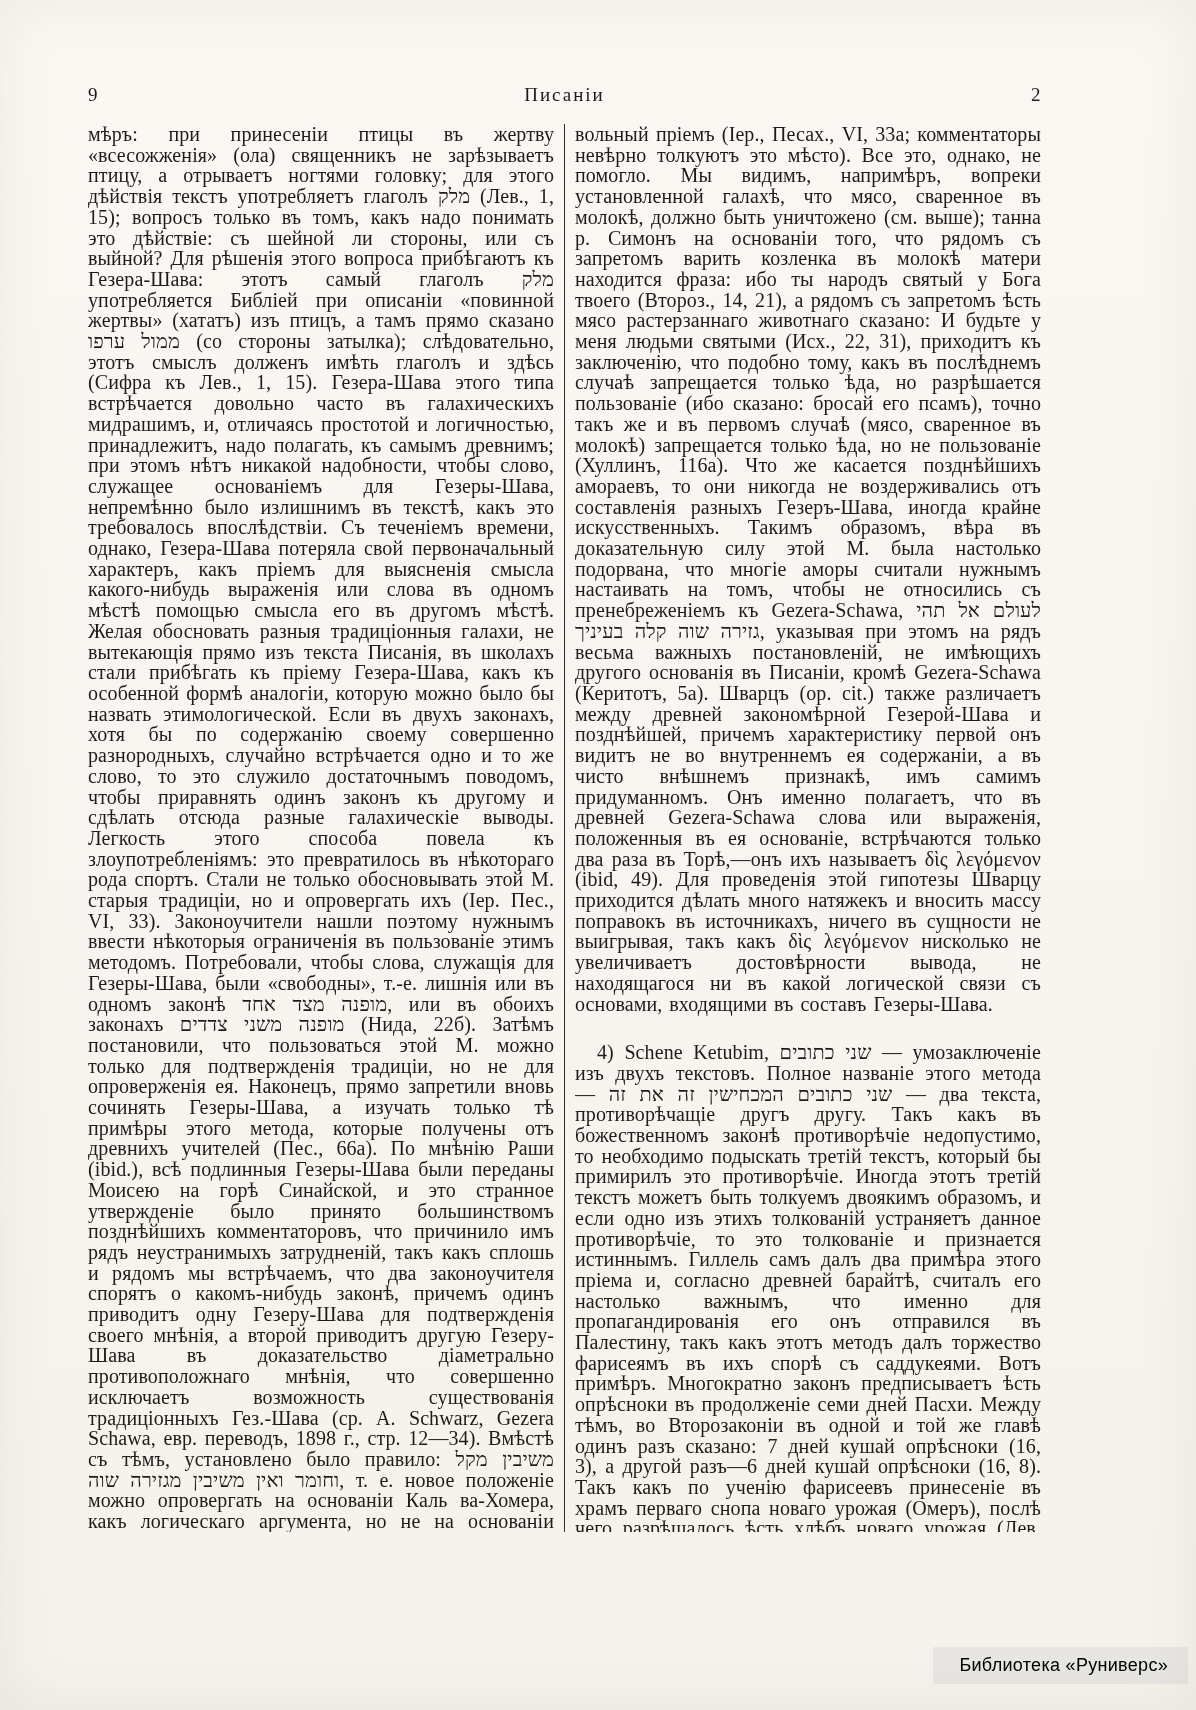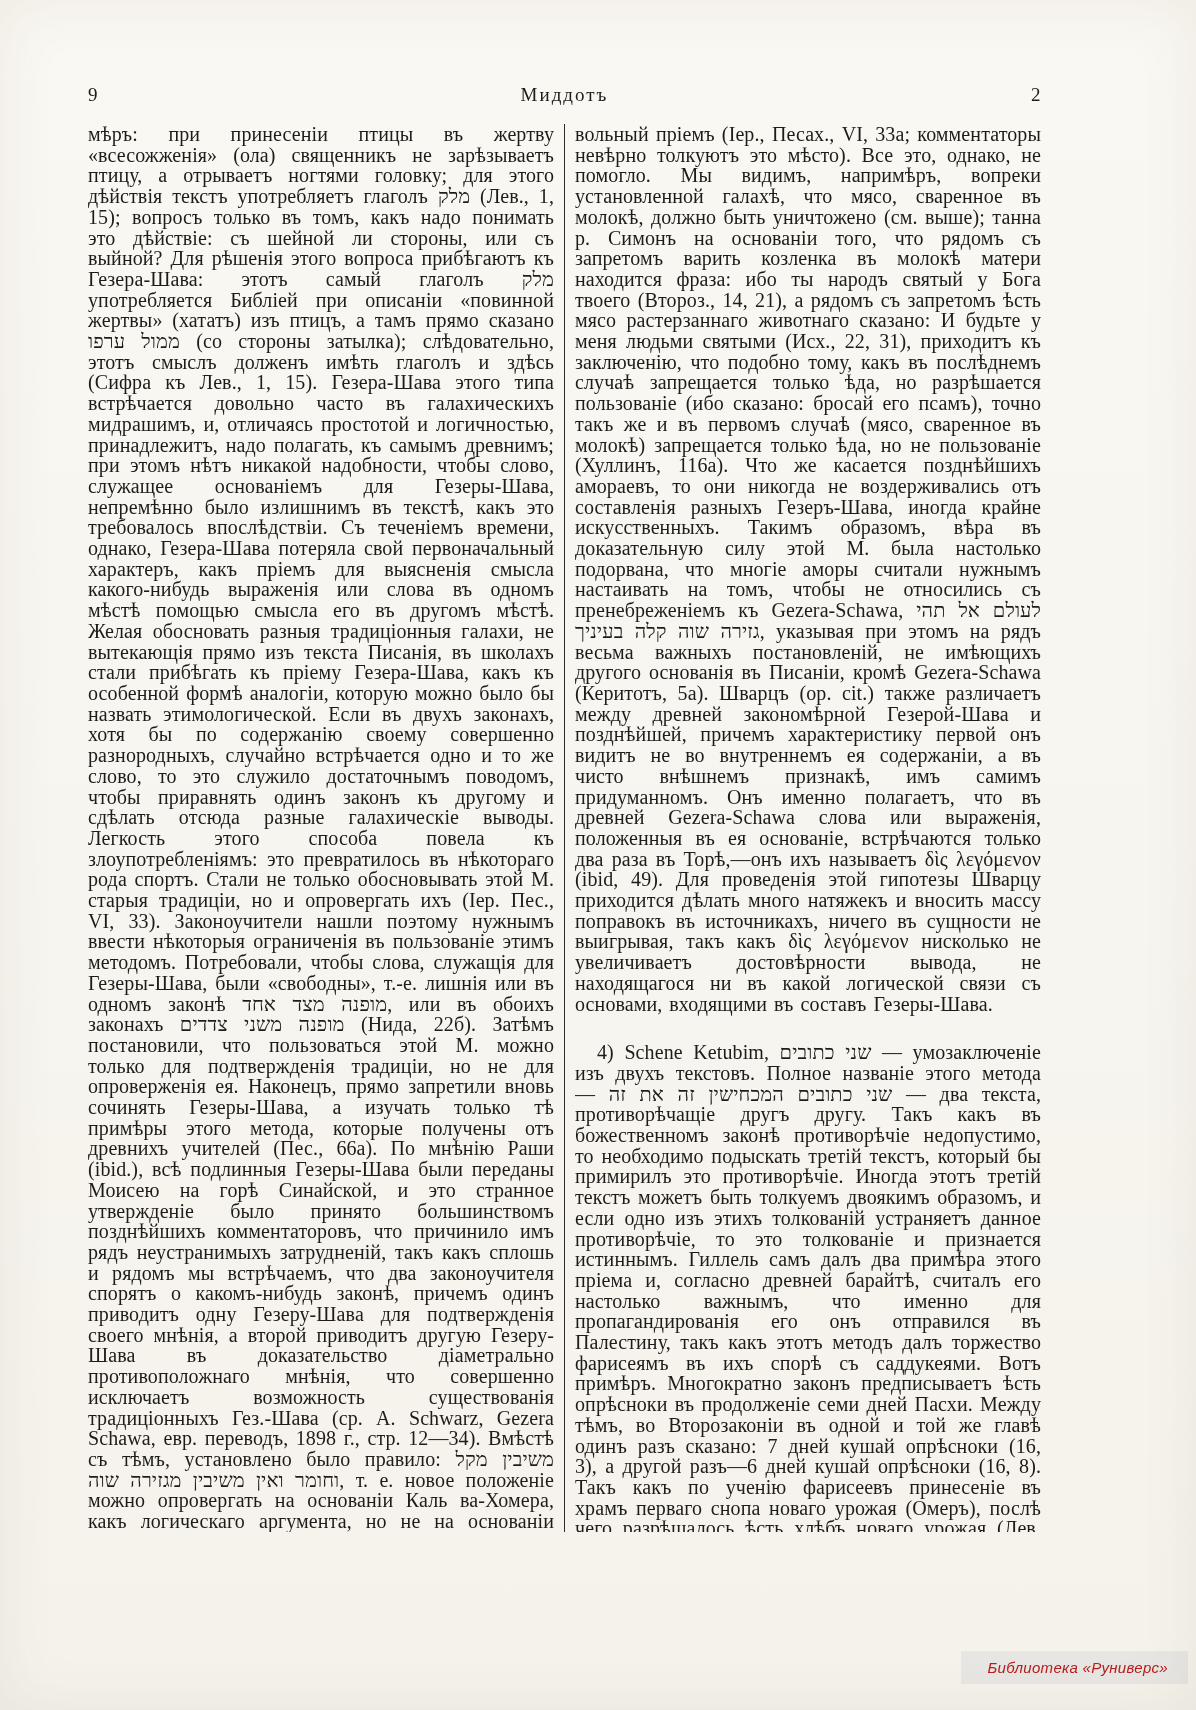--- a/index.html
+++ b/index.html
@@ -45,36 +45,35 @@
   }
   .col p{margin:0;}
   .col p.indent{text-indent:22px;margin-top:28px;}
   .divider{
     width:1px;background:#2f2b26;margin:0 10px;
     align-self:stretch;
   }
   .watermark{
     position:absolute;right:8px;bottom:26px;
     background:#e7e6e2;
-    color:#b91c1c;
+    color:#000000;
     font-family:"Liberation Sans","DejaVu Sans",sans-serif;
-    font-size:15px;
+    font-size:18px;
     padding:8px 20px 8px 26px;
     letter-spacing:.3px;
-    font-style:italic;
   }
 </style>
 </head>
 <body>
 
 <div class="page">
 
   <div class="header">
     <div class="pagenum">9</div>
-    <div class="title">Миддотъ</div>
+    <div class="title">Писаніи</div>
     <div class="pagenum right">2</div>
   </div>
 
   <div class="columns">
     <div class="col">
       <p>мѣръ: при принесеніи птицы въ жертву «всесожженія» (ола) священникъ не зарѣзываетъ птицу, а отрываетъ ногтями головку; для этого дѣйствія текстъ употребляетъ глаголъ מלק (Лев., 1, 15); вопросъ только въ томъ, какъ надо понимать это дѣйствіе: съ шейной ли стороны, или съ выйной? Для рѣшенія этого вопроса прибѣгаютъ къ Гезера-Шава: этотъ самый глаголъ מלק употребляется Библіей при описаніи «повинной жертвы» (хататъ) изъ птицъ, а тамъ прямо сказано ממול ערפו (со стороны затылка); слѣдовательно, этотъ смыслъ долженъ имѣть глаголъ и здѣсь (Сифра къ Лев., 1, 15). Гезера-Шава этого типа встрѣчается довольно часто въ галахическихъ мидрашимъ, и, отличаясь простотой и логичностью, принадлежитъ, надо полагать, къ самымъ древнимъ; при этомъ нѣтъ никакой надобности, чтобы слово, служащее основаніемъ для Гезеры-Шава, непремѣнно было излишнимъ въ текстѣ, какъ это требовалось впослѣдствіи. Съ теченіемъ времени, однако, Гезера-Шава потеряла свой первоначальный характеръ, какъ пріемъ для выясненія смысла какого-нибудь выраженія или слова въ одномъ мѣстѣ помощью смысла его въ другомъ мѣстѣ. Желая обосновать разныя традиціонныя галахи, не вытекающія прямо изъ текста Писанія, въ школахъ стали прибѣгать къ пріему Гезера-Шава, какъ къ особенной формѣ аналогіи, которую можно было бы назвать этимологической. Если въ двухъ законахъ, хотя бы по содержанію своему совершенно разнородныхъ, случайно встрѣчается одно и то же слово, то это служило достаточнымъ поводомъ, чтобы приравнять одинъ законъ къ другому и сдѣлать отсюда разные галахическіе выводы. Легкость этого способа повела къ злоупотребленіямъ: это превратилось въ нѣкотораго рода спортъ. Стали не только обосновывать этой М. старыя традиціи, но и опровергать ихъ (Іер. Пес., VI, 33). Законоучители нашли поэтому нужнымъ ввести нѣкоторыя ограниченія въ пользованіе этимъ методомъ. Потребовали, чтобы слова, служащія для Гезеры-Шава, были «свободны», т.-е. лишнія или въ одномъ законѣ מופנה מצד אחד, или въ обоихъ законахъ מופנה משני צדדים (Нида, 22б). Затѣмъ постановили, что пользоваться этой М. можно только для подтвержденія традиціи, но не для опроверженія ея. Наконецъ, прямо запретили вновь сочинять Гезеры-Шава, а изучать только тѣ примѣры этого метода, которые получены отъ древнихъ учителей (Пес., 66а). По мнѣнію Раши (ibid.), всѣ подлинныя Гезеры-Шава были переданы Моисею на горѣ Синайской, и это странное утвержденіе было принято большинствомъ позднѣйшихъ комментаторовъ, что причинило имъ рядъ неустранимыхъ затрудненій, такъ какъ сплошь и рядомъ мы встрѣчаемъ, что два законоучителя спорятъ о какомъ-нибудь законѣ, причемъ одинъ приводитъ одну Гезеру-Шава для подтвержденія своего мнѣнія, а второй приводитъ другую Гезеру-Шава въ доказательство діаметрально противоположнаго мнѣнія, что совершенно исключаетъ возможность существованія традиціонныхъ Гез.-Шава (ср. А. Schwarz, Gezera Schawa, евр. переводъ, 1898 г., стр. 12—34). Вмѣстѣ съ тѣмъ, установлено было правило: משיבין מקל וחומר ואין משיבין מגזירה שוה, т. е. новое положеніе можно опровергать на основаніи Каль ва-Хомера, какъ логическаго аргумента, но не на основаніи Гезеры-Шава, представляющей произ-</p>
     </div>
     <div class="divider"></div>
     <div class="col">
       <p>вольный пріемъ (Іер., Песах., VI, 33а; комментаторы невѣрно толкуютъ это мѣсто). Все это, однако, не помогло. Мы видимъ, напримѣръ, вопреки установленной галахѣ, что мясо, сваренное въ молокѣ, должно быть уничтожено (см. выше); танна р. Симонъ на основаніи того, что рядомъ съ запретомъ варить козленка въ молокѣ матери находится фраза: ибо ты народъ святый у Бога твоего (Второз., 14, 21), а рядомъ съ запретомъ ѣсть мясо растерзаннаго животнаго сказано: И будьте у меня людьми святыми (Исх., 22, 31), приходитъ къ заключенію, что подобно тому, какъ въ послѣднемъ случаѣ запрещается только ѣда, но разрѣшается пользованіе (ибо сказано: бросай его псамъ), точно такъ же и въ первомъ случаѣ (мясо, сваренное въ молокѣ) запрещается только ѣда, но не пользованіе (Хуллинъ, 116а). Что же касается позднѣйшихъ амораевъ, то они никогда не воздерживались отъ составленія разныхъ Гезеръ-Шава, иногда крайне искусственныхъ. Такимъ образомъ, вѣра въ доказательную силу этой М. была настолько подорвана, что многіе аморы считали нужнымъ настаивать на томъ, чтобы не относились съ пренебреженіемъ къ Gezera-Schawa, לעולם אל תהי גזירה שוה קלה בעיניך, указывая при этомъ на рядъ весьма важныхъ постановленій, не имѣющихъ другого основанія въ Писаніи, кромѣ Gezera-Schawa (Керитотъ, 5а). Шварцъ (op. cit.) также различаетъ между древней закономѣрной Гезерой-Шава и позднѣйшей, причемъ характеристику первой онъ видитъ не во внутреннемъ ея содержаніи, а въ чисто внѣшнемъ признакѣ, имъ самимъ придуманномъ. Онъ именно полагаетъ, что въ древней Gezera-Schawa слова или выраженія, положенныя въ ея основаніе, встрѣчаются только два раза въ Торѣ,—онъ ихъ называетъ δὶς λεγόμενον (ibid, 49). Для проведенія этой гипотезы Шварцу приходится дѣлать много натяжекъ и вносить массу поправокъ въ источникахъ, ничего въ сущности не выигрывая, такъ какъ δὶς λεγόμενον нисколько не увеличиваетъ достовѣрности вывода, не находящагося ни въ какой логической связи съ основами, входящими въ составъ Гезеры-Шава.</p>

